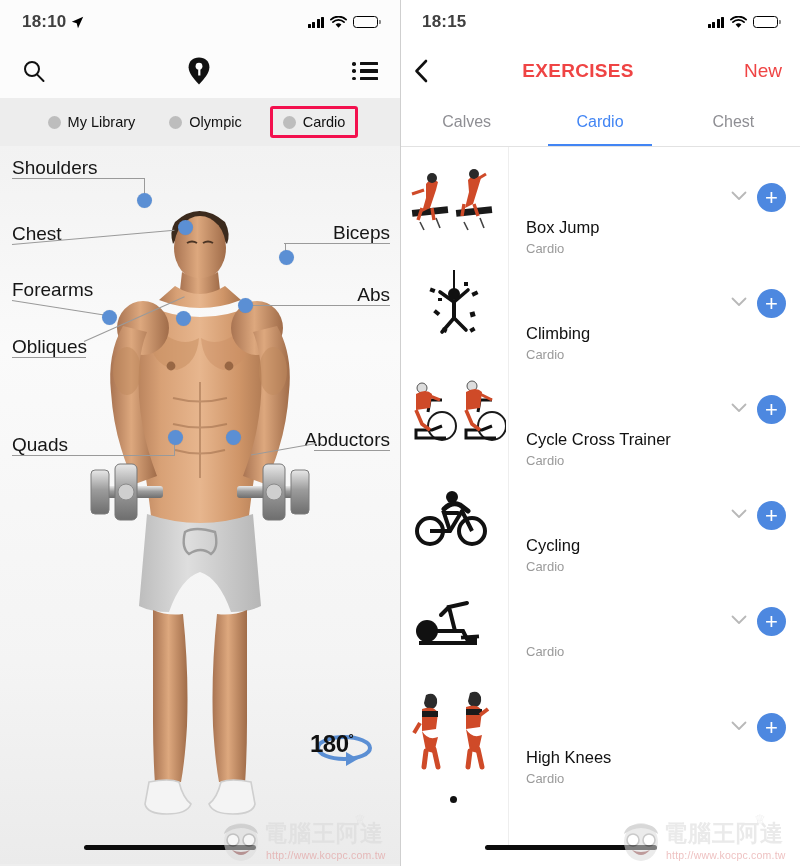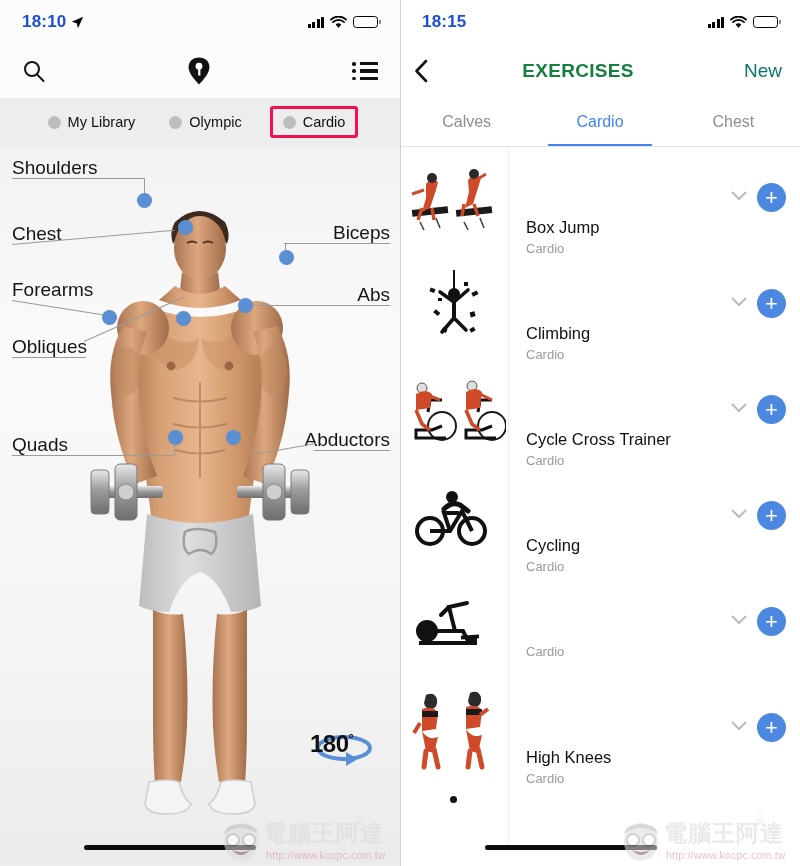--- a/index.html
+++ b/index.html
@@ -13,21 +13,21 @@
 
   
   .phone-left { position: relative; width: 400px; height: 866px; background: #eeeeee; overflow: hidden; }
   .phone-right { position: relative; width: 400px; height: 866px; background: #ffffff; overflow: hidden; }
 
   .statusbar {
     height: 44px; display: flex; align-items: center; justify-content: space-between;
     padding: 0 22px 0 22px; background: #fcfcfc;
   }
   .phone-right .statusbar { background: #ffffff; }
-  .status-time { font-size: 17px; font-weight: bold; color: #1d4ed8; letter-spacing: .2px; display:flex; align-items:center; gap:5px;}
+  .status-time { font-size: 17px; font-weight: bold; color: #404040; letter-spacing: .2px; display:flex; align-items:center; gap:5px;}
   .loc-arrow { display:inline-block; width: 13px; height: 13px; }
   .status-icons { display: flex; align-items: center; gap: 6px; }
 
   .bars { display: flex; align-items: flex-end; gap: 1.5px; height: 12px; }
   .bars i { display:block; width: 3px; background: #000; border-radius: .5px; }
   .bars i:nth-child(1){ height: 4px; }
   .bars i:nth-child(2){ height: 6.5px; }
   .bars i:nth-child(3){ height: 9px; }
   .bars i:nth-child(4){ height: 11.5px; }
   .phone-right .bars i:nth-child(1){ background:#000; }
@@ -73,22 +73,22 @@
 
   .rot180 { position:absolute; right: 18px; bottom: 92px; width: 76px; height: 46px; cursor:pointer; }
   .rot180 .num { position:absolute; left: 4px; top: 4px; font-size: 24px; font-weight: bold; color:#111; letter-spacing:-.5px; z-index:2;}
   .rot180 .deg { font-size: 13px; vertical-align: super; }
 
   
   .navbar-right {
     height: 54px; display:flex; align-items:center; justify-content:space-between;
     padding: 0 18px 0 14px; background:#fff;
   }
-  .nav-title { font-size: 19px; font-weight: bold; letter-spacing: .3px; color:#15803d; }
-  .nav-new { font-size: 19px; color:#0f766e; cursor:pointer;margin-left:16px; }
+  .nav-title { font-size: 19px; font-weight: bold; letter-spacing: .3px; color:#ef4444; }
+  .nav-new { font-size: 19px; color:#ef4444; cursor:pointer;margin-left:16px; }
   .chev-back { width:14px; height:24px; }
 
   .tabs { display:flex; height: 48px; background:#fff; }
   .tab {
     flex:1; display:flex; align-items:center; justify-content:center;
     font-size:16px; color:#8e8e93; cursor:pointer; position:relative;
   }
   .tab.active { color:#4285f4; }
   .tab.active::after {
     content:""; position:absolute; left: 15px; right: 15px; bottom:0; height:2.5px; background:#4285f4;

